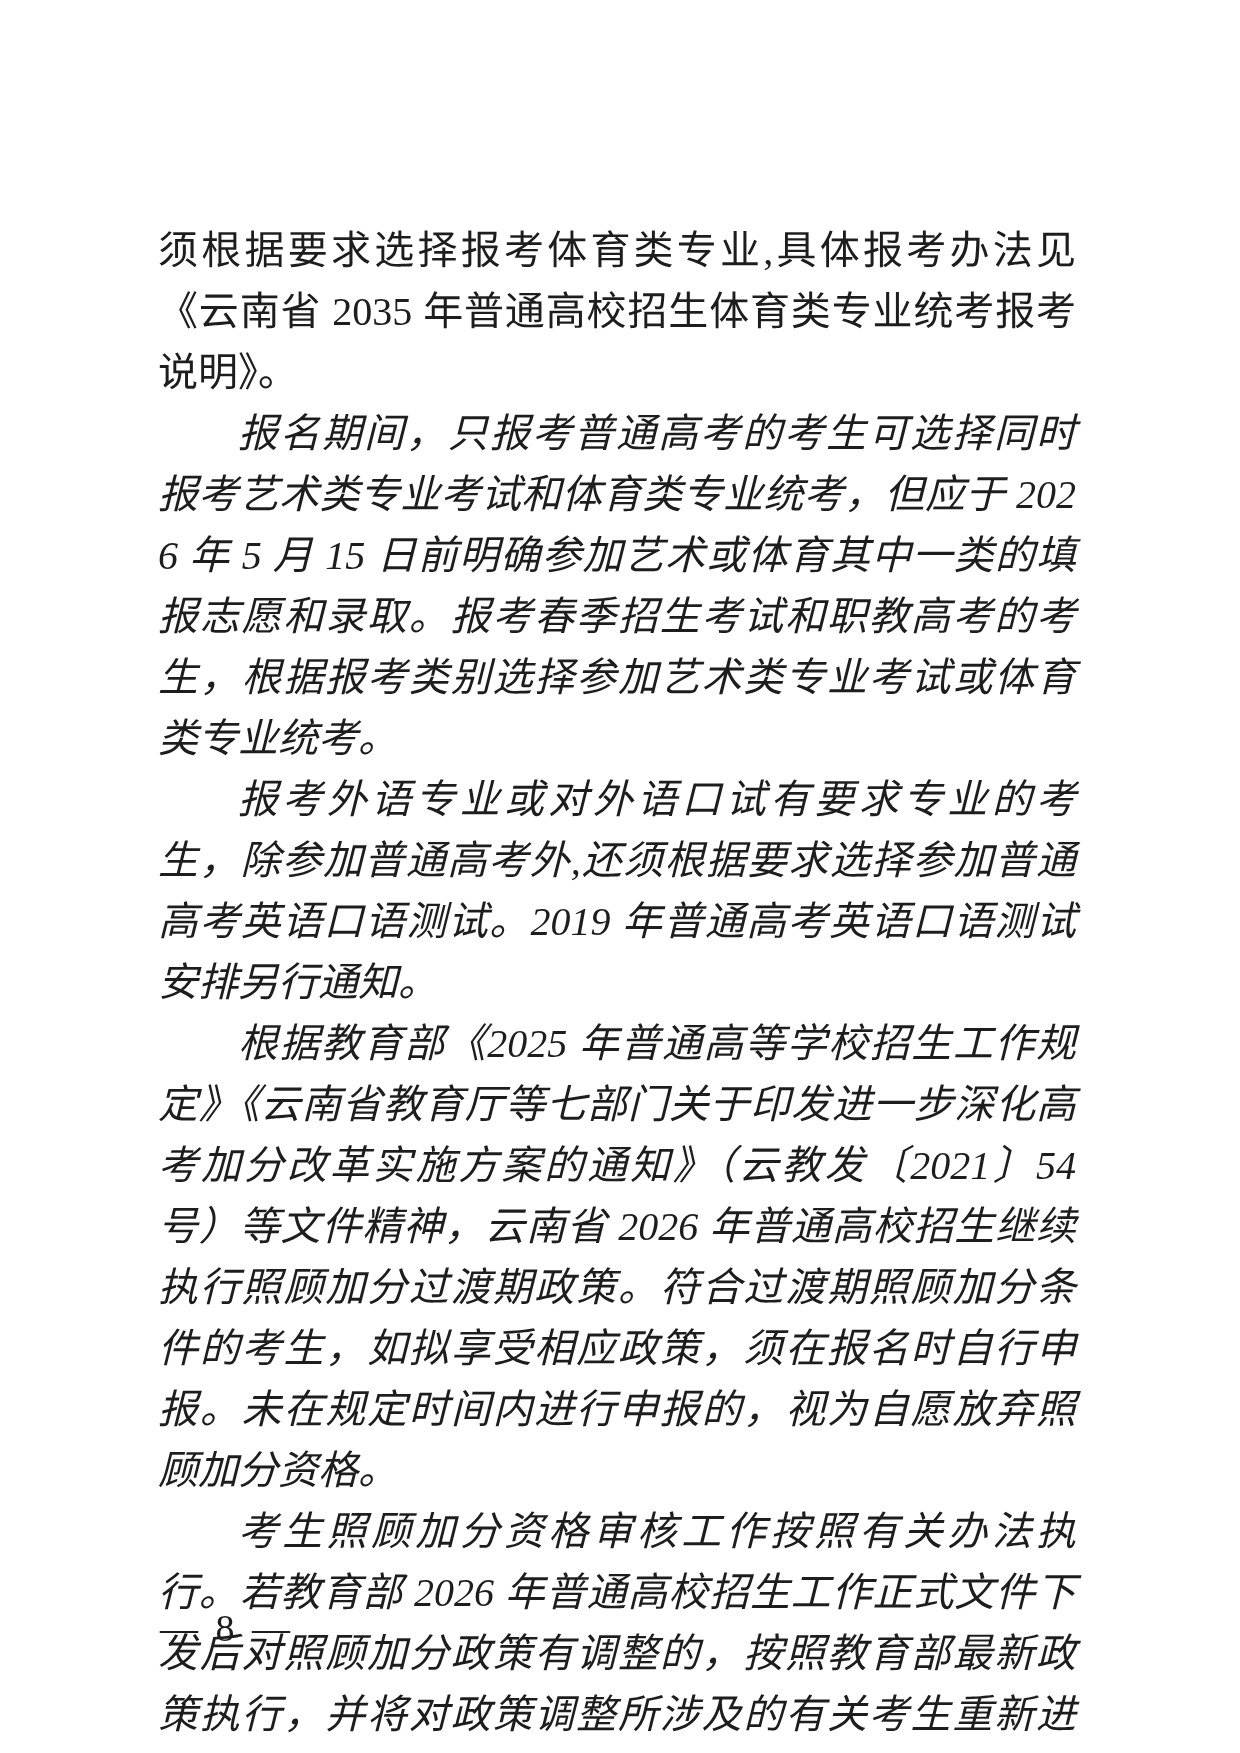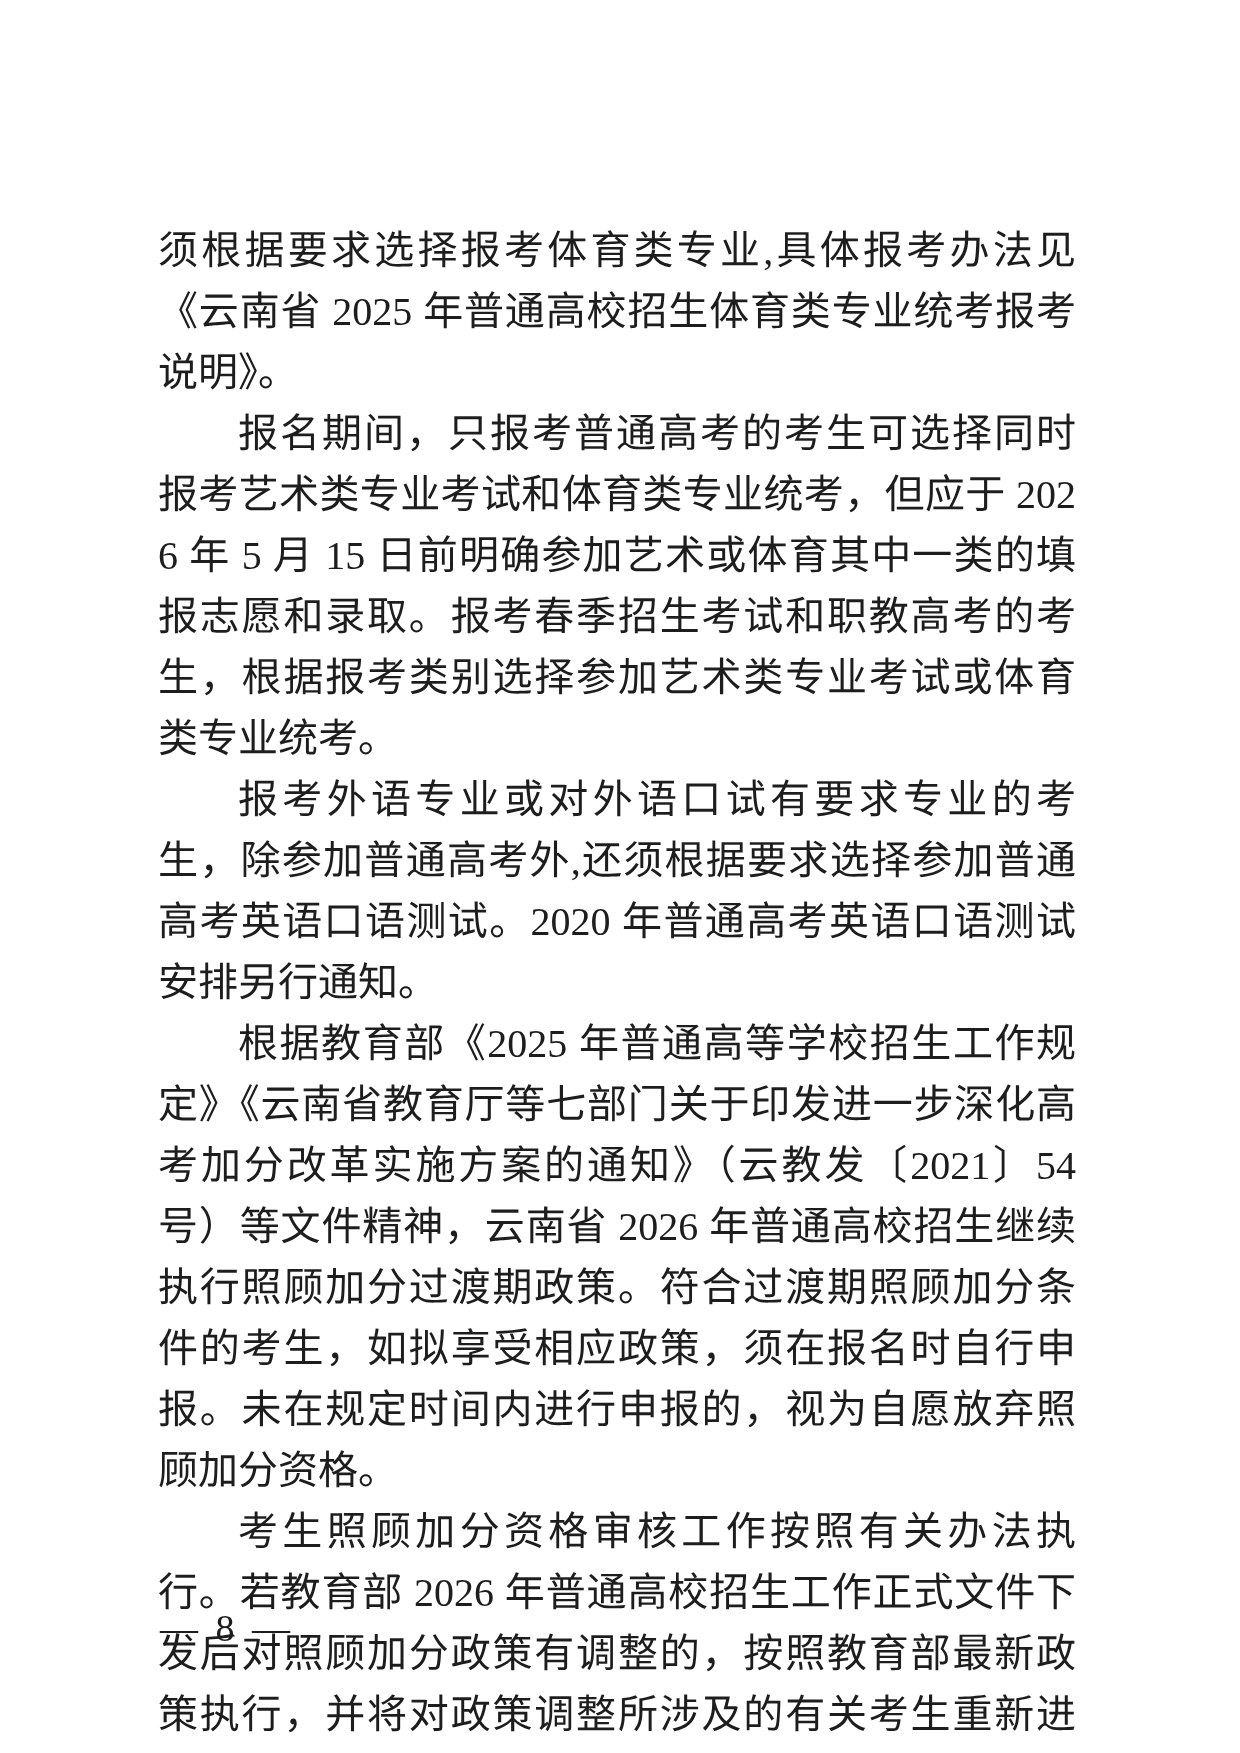--- a/index.html
+++ b/index.html
@@ -28,20 +28,21 @@
     font-size: 40px;
     line-height: 61px;
     color: #1d1d1d;
     text-align: justify;
     text-justify: inter-character;
     word-break: break-all;
     text-align-last: left;
   }
   p.para.indent {
     text-indent: 2em;
+    font-style: italic;
   }
   p.para.subheading {
     text-indent: 1.6em;
   }
   p.para.heading {
     font-family: "Liberation Sans", "DejaVu Sans", sans-serif;
     font-weight: 700;
     letter-spacing: 1px;
   }
   .footer {
@@ -53,20 +54,20 @@
     color: #1d1d1d;
     letter-spacing: 4px;
     white-space: pre;
   }
 </style>
 </head>
 <body>
 
 <div class="page">
   <main class="content" id="doc-body">
-      <p class="para body">须根据要求选择报考体育类专业,具体报考办法见《云南省 2025 年普通高校招生体育类专业统考报考说明》。</p>
+      <p class="para body">须根据要求选择报考体育类专业,具体报考办法见《云南省 2035 年普通高校招生体育类专业统考报考说明》。</p>
       <p class="para body indent">报名期间，只报考普通高考的考生可选择同时报考艺术类专业考试和体育类专业统考，但应于 2026 年 5 月 15 日前明确参加艺术或体育其中一类的填报志愿和录取。报考春季招生考试和职教高考的考生，根据报考类别选择参加艺术类专业考试或体育类专业统考。</p>
-      <p class="para body indent">报考外语专业或对外语口试有要求专业的考生，除参加普通高考外,还须根据要求选择参加普通高考英语口语测试。2020 年普通高考英语口语测试安排另行通知。</p>
+      <p class="para body indent">报考外语专业或对外语口试有要求专业的考生，除参加普通高考外,还须根据要求选择参加普通高考英语口语测试。2019 年普通高考英语口语测试安排另行通知。</p>
       <p class="para body indent">根据教育部《2025 年普通高等学校招生工作规定》《云南省教育厅等七部门关于印发进一步深化高考加分改革实施方案的通知》（云教发〔2021〕54 号）等文件精神，云南省 2026 年普通高校招生继续执行照顾加分过渡期政策。符合过渡期照顾加分条件的考生，如拟享受相应政策，须在报名时自行申报。未在规定时间内进行申报的，视为自愿放弃照顾加分资格。</p>
       <p class="para body indent">考生照顾加分资格审核工作按照有关办法执行。若教育部 2026 年普通高校招生工作正式文件下发后对照顾加分政策有调整的，按照教育部最新政策执行，并将对政策调整所涉及的有关考生重新进行资格审核。</p>
     </main>
   <div class="footer">— 8 —</div>
 </div>
 
 </body></html>

